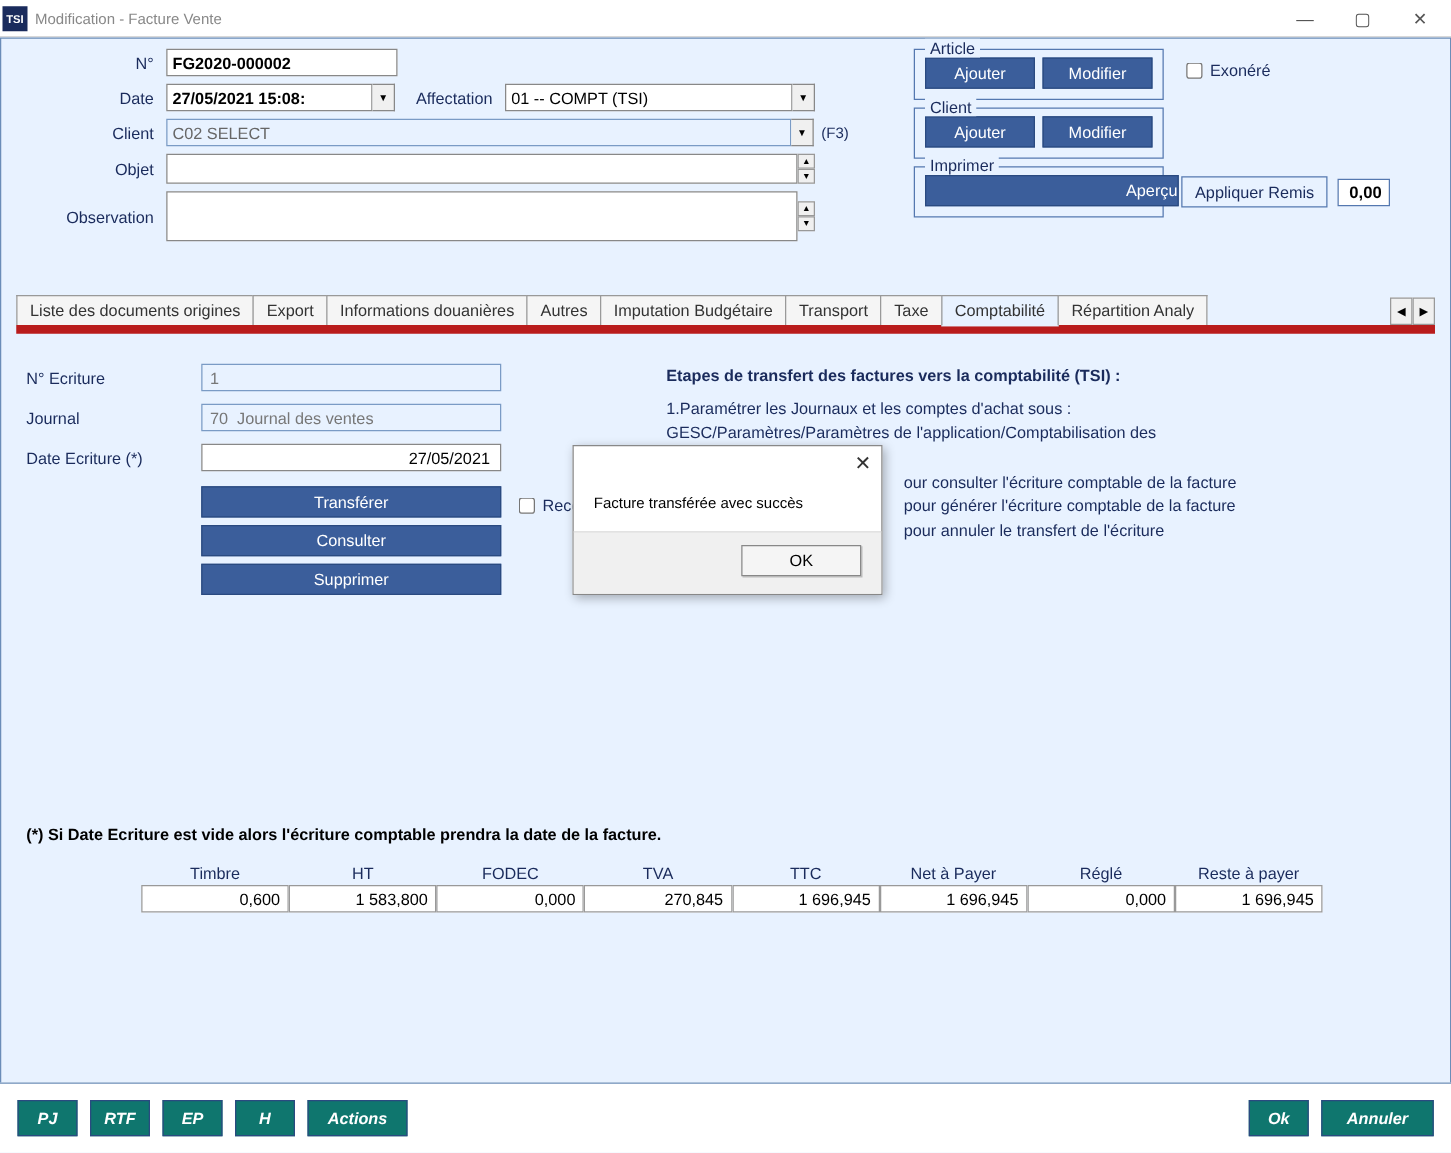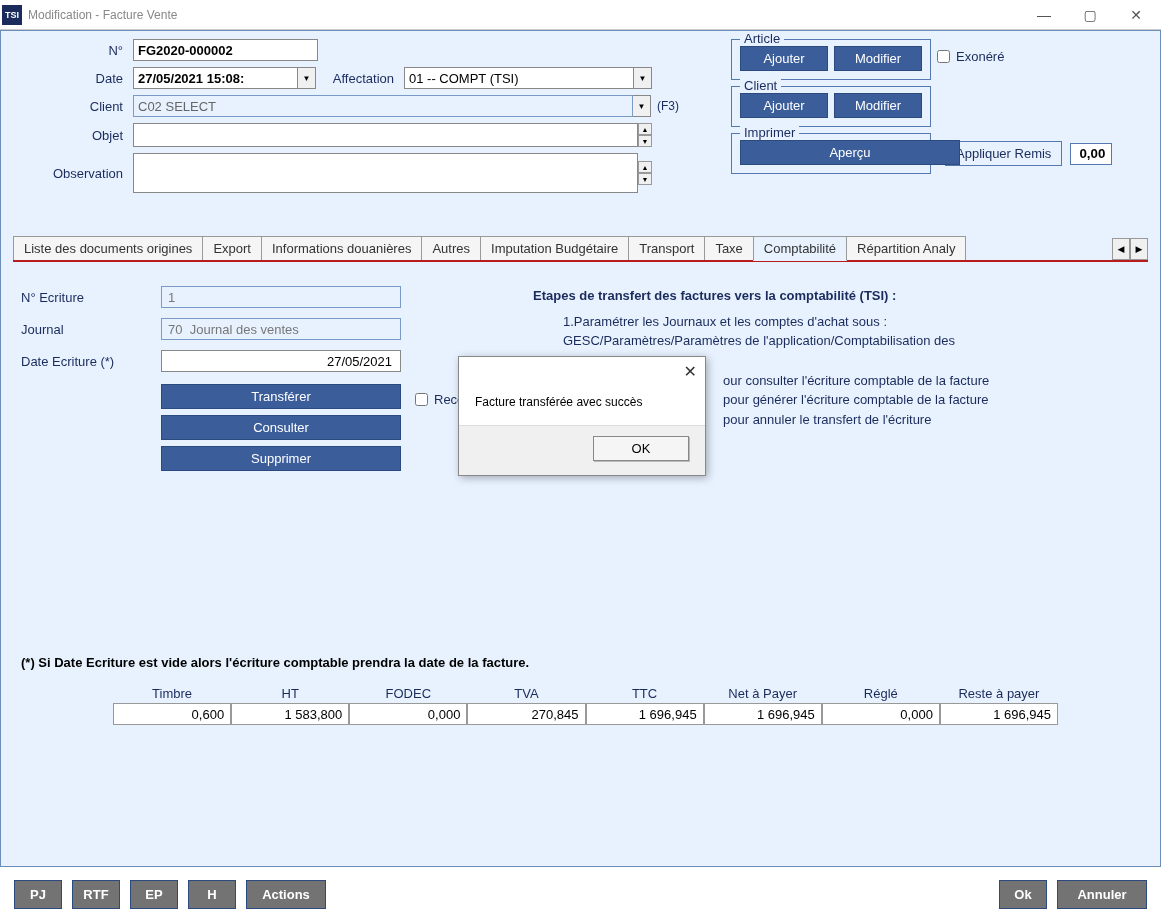--- a/index.html
+++ b/index.html
@@ -26,62 +26,62 @@
 .f3 { margin-left: 6px; color: #1a2b5c; }
 .textarea { background: #fff; border: 1px solid #888; height: 24px; resize: none; font-family: inherit; font-size: 13px; padding: 2px 4px; }
 .spin-btns { display: flex; flex-direction: column; }
 .spin-btns .sb { width: 14px; height: 12px; background: #f0f0f0; border: 1px solid #999; font-size: 7px; display: flex; align-items: center; justify-content: center; cursor: pointer; }
 
 
 .right-panels { flex: 0 0 420px; }
 .fieldset { border: 1px solid #5478b0; padding: 6px 8px 8px 8px; margin-bottom: 6px; position: relative; }
 .fieldset .legend { position: absolute; top: -9px; left: 8px; background: #e8f2ff; padding: 0 4px; color: #1a2b5c; font-size: 13px; }
 .btn-blue { background: #3b5e9b; color: #fff; border: 1px solid #2a4a80; padding: 4px 0; width: 88px; text-align: center; cursor: pointer; font-size: 13px; }
-.btn-blue.wide { width: 220px; }
+.btn-blue.wide { width: 203px; text-align: right; }
 .btn-row { display: flex; gap: 6px; }
 .checkbox-row { display: flex; align-items: center; gap: 6px; color: #1a2b5c; font-size: 13px; margin: 10px 0 8px 4px; }
 .remis-row { display: flex; align-items: center; gap: 8px; }
 .remis-btn { background: #e8f2ff; border: 1px solid #5478b0; color: #1a2b5c; padding: 4px 10px; cursor: pointer; font-size: 13px; }
 .remis-val { background: #fff; border: 1px solid #5478b0; padding: 2px 6px; width: 42px; text-align: right; font-weight: bold; height: 22px; }
 
 
 .tabs-wrap { margin-top: 36px; position: relative; }
-.tabs { display: flex; border-bottom: 2px solid #b91c1c; align-items: flex-end; justify-content: space-between; }
+.tabs { display: flex; border-bottom: 7px solid #b91c1c; align-items: flex-end; justify-content: space-between; }
 .tab { padding: 4px 10px; border: 1px solid #999; border-bottom: none; background: #f5f5f5; margin-right: -1px; font-size: 13px; color: #333; cursor: pointer; white-space: nowrap; }
 .tab.active { background: #e8f2ff; border-bottom: 1px solid #e8f2ff; position: relative; top: 1px; }
 .tab-scroll { display: flex; margin-left: auto; }
 .tab-scroll .ts { width: 18px; height: 22px; border: 1px solid #999; background: #f0f0f0; display: flex; align-items: center; justify-content: center; font-size: 9px; cursor: pointer; }
 
 
 .tab-content { padding: 20px 8px 8px 8px; height: 420px; position: relative; }
 .ec-left { position: absolute; left: 8px; top: 24px; }
 .ec-row { display: flex; align-items: center; margin-bottom: 10px; }
 .ec-label { width: 140px; color: #1a2b5c; font-size: 13px; }
 .ec-input { background: #e8f2ff; border: 1px solid #7a9bc5; width: 240px; height: 22px; padding: 2px 6px; color: #777; font-size: 13px; }
 .ec-input.white { background: #fff; border: 1px solid #888; color: #000; text-align: right; padding-right: 8px; }
 .btn-blue.action { width: 240px; margin-bottom: 6px; display: block; }
 .recalc { display: inline-flex; align-items: center; gap: 6px; margin-left: 14px; color: #1a2b5c; font-size: 13px; vertical-align: top; }
 
 .ec-right { position: absolute; left: 520px; top: 24px; width: 560px; color: #1a2b5c; font-size: 13px; line-height: 1.5; }
 .ec-right .bold { font-weight: bold; margin-bottom: 6px; }
-.ec-right .indent { margin-left: 30px; }
+.ec-right .indent { }
 
 .note { position: absolute; left: 8px; bottom: 12px; font-weight: bold; font-size: 13px; color: #000; }
 
 
 .totals { display: flex; gap: 0; margin-top: 4px; padding: 0 90px 0 100px; }
 .total-col { flex: 1; text-align: center; }
 .total-label { color: #1a2b5c; font-size: 13px; margin-bottom: 2px; }
 .total-val { background: #fff; border: 1px solid #999; height: 22px; display: flex; align-items: center; justify-content: flex-end; padding-right: 6px; font-size: 13px; }
 
 
 .bottom-bar { position: absolute; bottom: 0; left: 0; right: 0; height: 56px; background: #fff; border-top: 1px solid #6b8db8; display: flex; align-items: center; padding: 0 14px; }
 .bottom-bar .left-btns { display: flex; gap: 10px; }
 .bottom-bar .right-btns { display: flex; gap: 10px; margin-left: auto; }
-.sq-btn { background: #737373; color: #fff; border: 1px solid #2a4a80; padding: 6px 0; width: 48px; text-align: center; font-weight: bold; cursor: pointer; font-size: 13px; }
+.sq-btn { background: #0f766e; color: #fff; border: 1px solid #2a4a80; padding: 6px 0; width: 48px; text-align: center; font-weight: bold; cursor: pointer; font-size: 13px; font-style: italic; }
 .sq-btn.wide { width: 80px; }
 .ok-btn { width: 48px; }
 .cancel-btn { width: 90px; }
 
 
 .modal { position: absolute; left: 458px; top: 356px; width: 248px; background: #fff; border: 1px solid #888; box-shadow: 2px 2px 8px rgba(0,0,0,0.3); z-index: 100; }
 .modal .m-title { height: 28px; display: flex; align-items: center; justify-content: flex-end; padding: 0 8px; }
 .modal .m-close { font-size: 16px; color: #333; cursor: pointer; font-family: Arial; }
 .modal .m-body { padding: 10px 16px 16px 16px; font-size: 12px; }
 .modal .m-btn-row { display: flex; justify-content: flex-end; padding: 10px 16px 14px 16px; background: #f0f0f0; border-top: 1px solid #ddd; }
@@ -135,21 +135,21 @@
         <div class="field-label">Observation</div>
         <textarea class="textarea" style="width: 505px; height: 40px;"></textarea>
         <div class="spin-btns">
             <div class="sb">▲</div>
             <div class="sb">▼</div>
           </div>
       </div>
     </div>
 
     <div class="right-panels">
-      <div style="display:flex;gap:2px;align-items:flex-start">
+      <div style="display:flex;gap:14px;align-items:flex-start">
         <div class="fieldset" style="width:200px">
           <div class="legend">Article</div>
           <div class="btn-row">
             <div class="btn-blue">Ajouter</div>
             <div class="btn-blue">Modifier</div>
           </div>
         </div>
         <label class="checkbox-row">
           <input type="checkbox" style="">
           <span>Exonéré</span>

